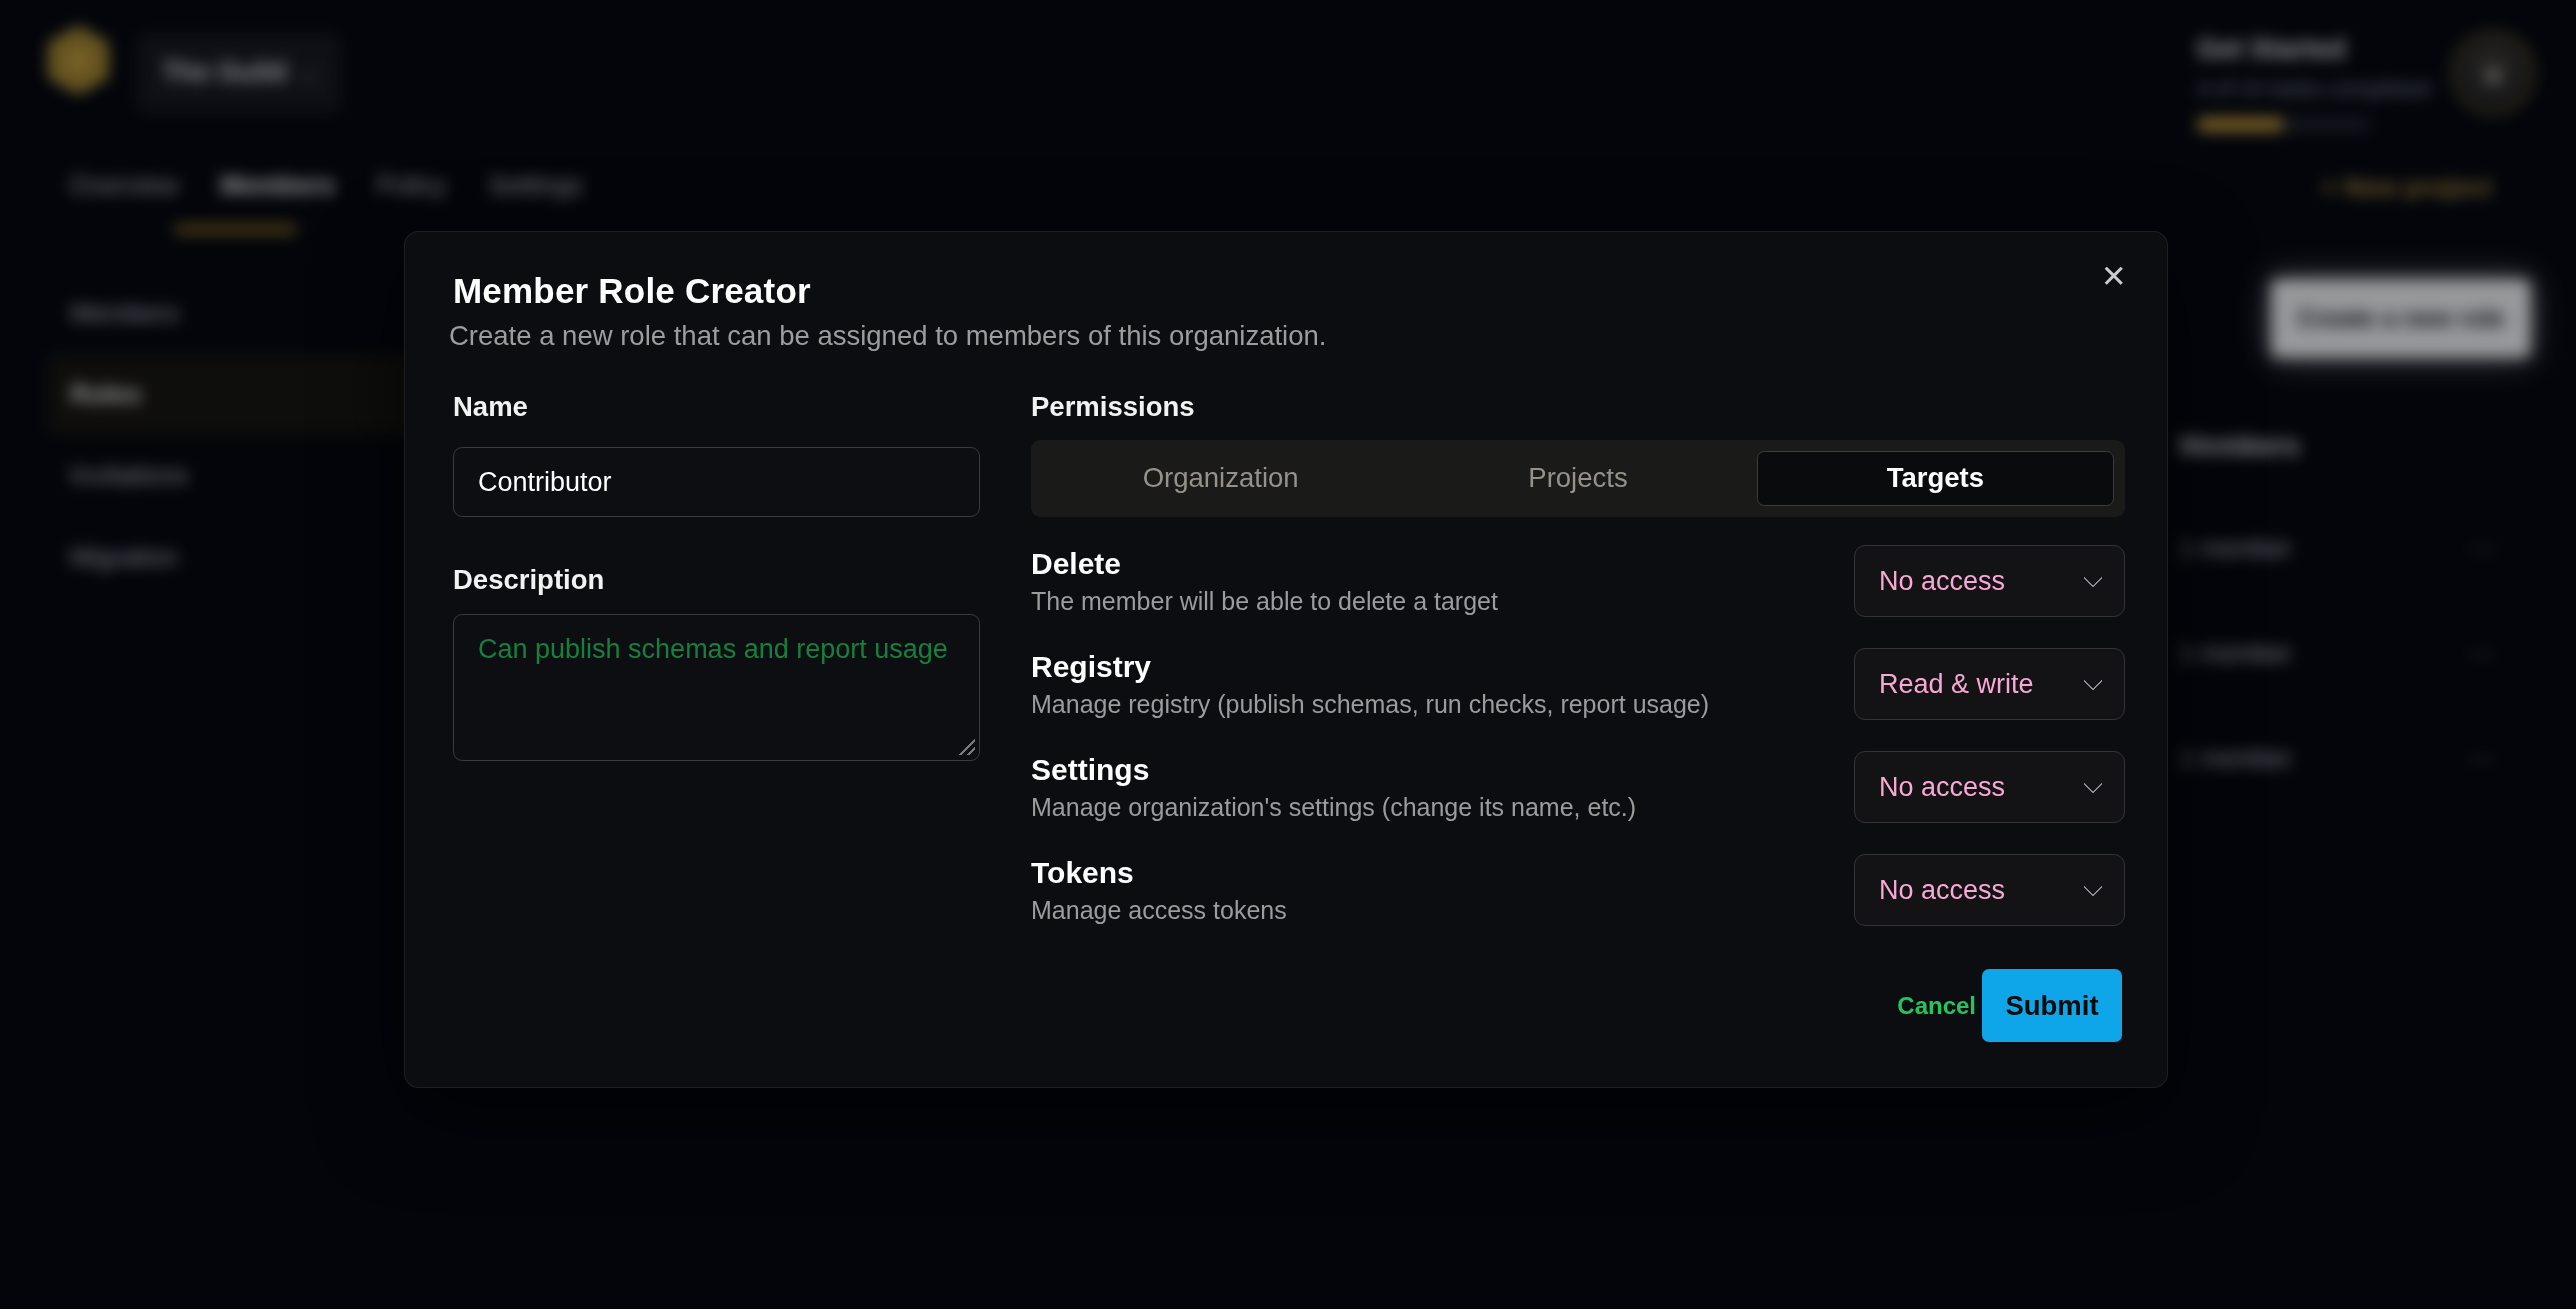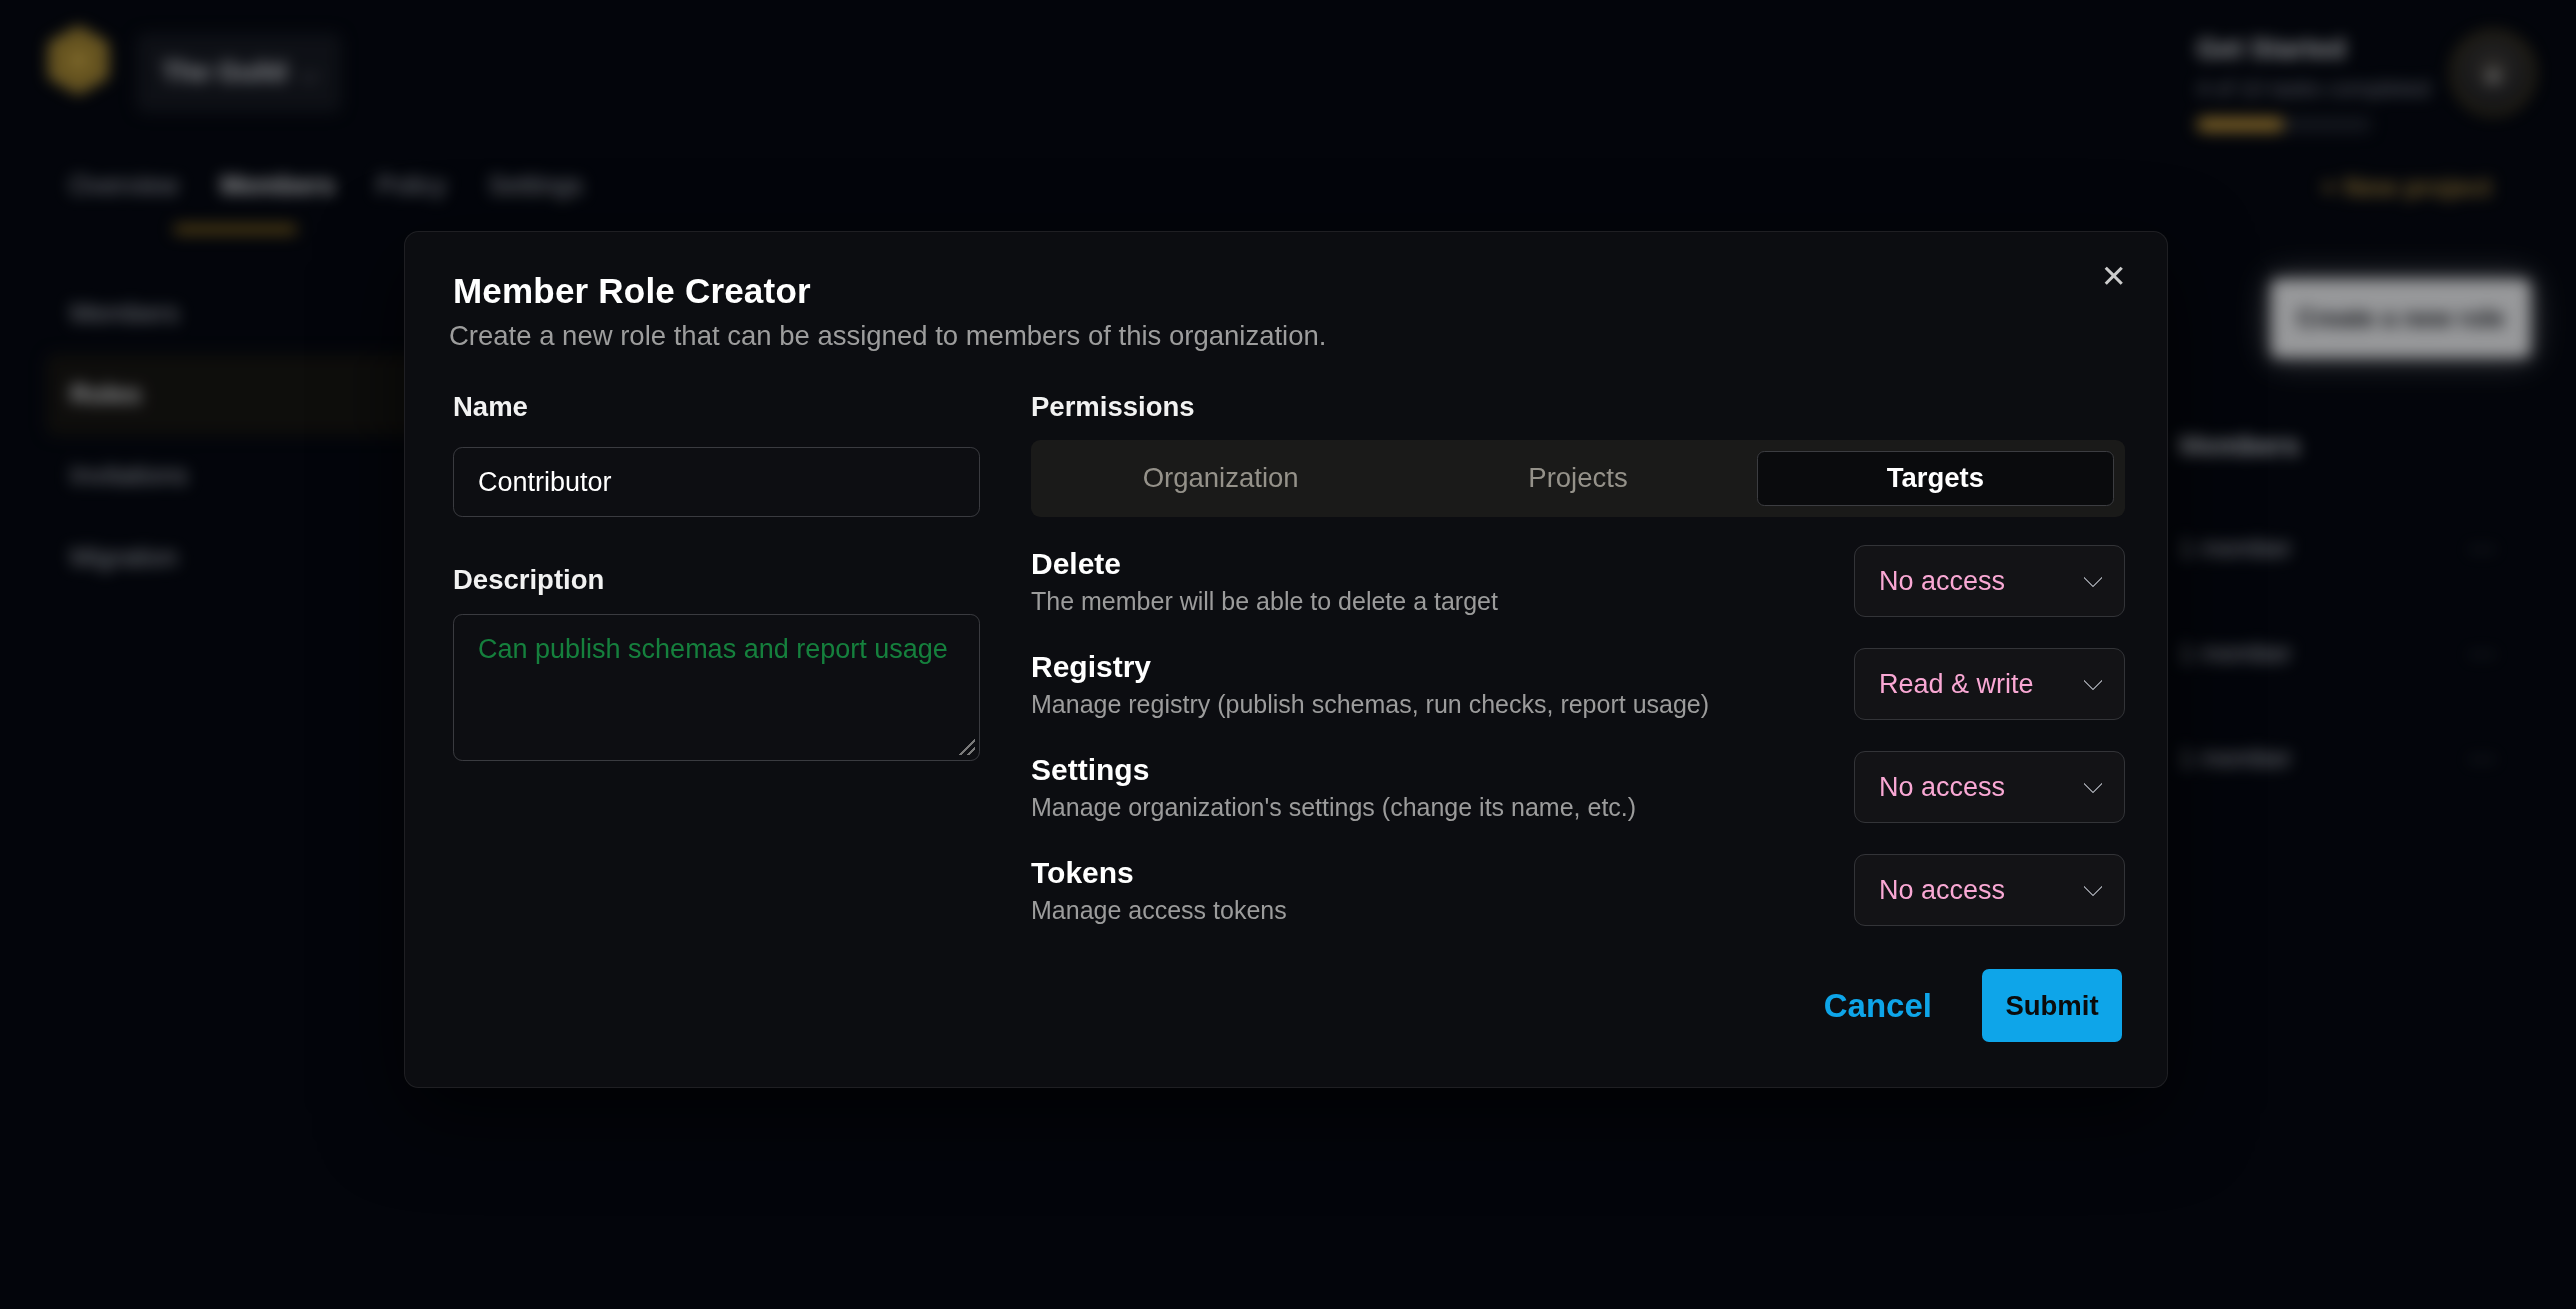--- a/index.html
+++ b/index.html
@@ -81,21 +81,21 @@
   .perm-row{display:flex;justify-content:space-between;align-items:flex-start;margin-bottom:31px;}
   .perm-title{font-size:30px;font-weight:700;color:#ffffff;line-height:37px;}
   .perm-desc{font-size:25px;color:#9c9c9c;line-height:31px;margin-top:3.7px;}
   .select{width:271px;height:72px;flex-shrink:0;box-sizing:border-box;background:#131316;
           border:0.9px solid #333438;border-radius:11px;display:flex;align-items:center;
           justify-content:space-between;padding:0 24px;cursor:pointer;}
   .select .val{color:#f9a8d4;font-size:27px;}
   .select .chev{margin-top:-5.5px;}
 
   .m-footer{position:absolute;right:45px;bottom:45px;display:flex;align-items:center;}
-  .btn-cancel{background:none;border:none;color:#0ea5e9;font-size:33px;font-weight:600;margin-right:44px;
+  .btn-cancel{background:none;border:none;color:#22c55e;font-size:24px;font-weight:600;
               cursor:pointer;font-family:"Liberation Sans",sans-serif;}
   .btn-submit{width:140px;height:73px;background:#0ea5e9;color:#0b0b0b;font-size:27.5px;font-weight:600;
               border:none;border-radius:7px;cursor:pointer;font-family:"Liberation Sans",sans-serif;}
 </style>
 </head>
 <body>
 
 <div class="bg">
 
   <div class="logo">

